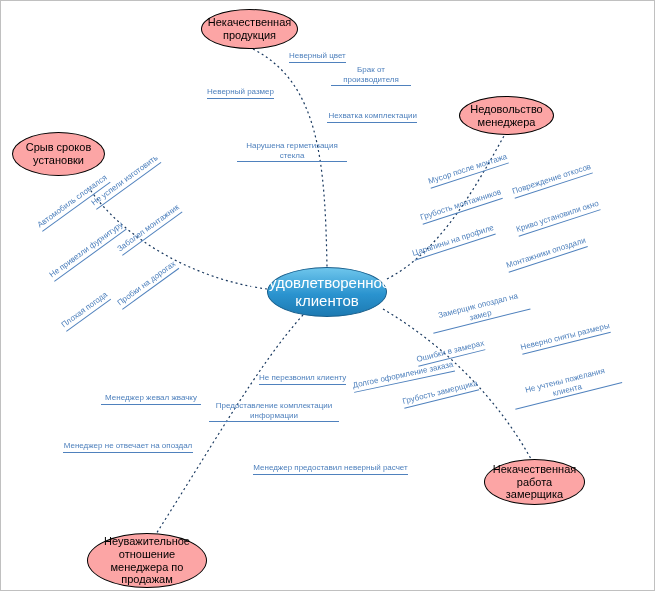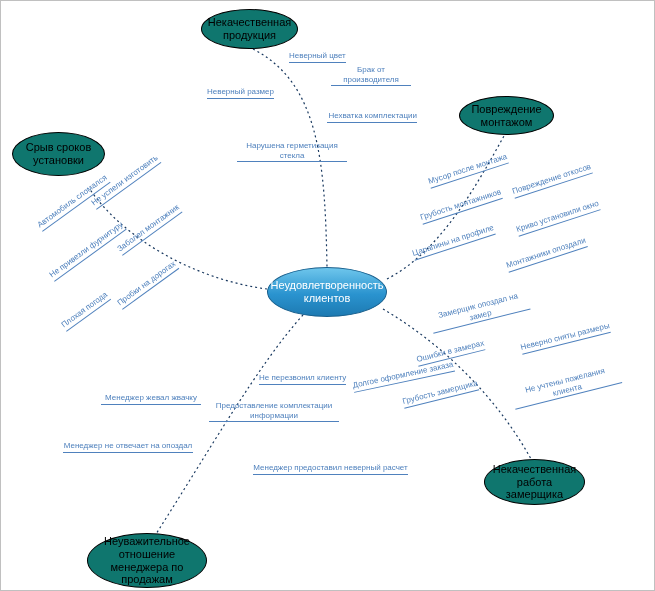--- a/index.html
+++ b/index.html
@@ -3,26 +3,26 @@
 <meta charset="utf-8">
 <style>
   html,body{margin:0;padding:0;background:#fff;font-family:"Liberation Sans",sans-serif;}
   #canvas{
     position:relative;width:655px;height:591px;background:#ffffff;
     border:1px solid #c0c0c0;box-sizing:border-box;overflow:hidden;
   }
   #connector-layer{position:absolute;left:0;top:0;width:655px;height:591px;}
   .node{
     position:absolute;border:1px solid #000;border-radius:50%;
-    background:#0f766e;color:#000;display:flex;align-items:center;justify-content:center;
+    background:#fca5a5;color:#000;display:flex;align-items:center;justify-content:center;
     text-align:center;font-size:11px;line-height:1.15;padding:3px 6px;box-sizing:border-box;
   }
   #center-node{
     position:absolute;border-radius:50%;display:flex;align-items:center;justify-content:center;
-    text-align:center;font-size:11px;line-height:1.2;color:#fff;padding:4px 8px;box-sizing:border-box;
+    text-align:center;font-size:15px;line-height:1.2;color:#fff;padding:4px 8px;box-sizing:border-box;
     background:linear-gradient(180deg,#6ec6ec 0%,#2a93cf 55%,#1d7ab2 100%);
     border:1px solid #175e8c;
   }
   .branch-label{
     position:absolute;font-size:8px;color:#4f81bd;line-height:1.2;
     border-bottom:1px solid #4f81bd;white-space:nowrap;text-align:center;
     transform-origin:left center;padding-bottom:1px;
   }
   .branch-label.wrap{white-space:normal;}
 </style>
@@ -65,21 +65,21 @@
       <span class="branch-label wrap" style="left: 252px; top: 462px; width: 155px;">Менеджер предоставил неверный расчет</span>
       <span class="branch-label wrap" style="left: 430px; top: 312px; width: 100px; transform: rotate(-14deg);">Замерщик опоздал на замер</span>
       <span class="branch-label" style="left: 520px; top: 342px; transform: rotate(-14deg);">Неверно сняты размеры</span>
       <span class="branch-label" style="left: 416px; top: 354px; transform: rotate(-14deg);">Ошибки в замерах</span>
       <span class="branch-label" style="left: 402px; top: 396px; transform: rotate(-14deg);">Грубость замерщика</span>
       <span class="branch-label wrap" style="left: 512px; top: 388px; width: 110px; transform: rotate(-14deg);">Не учтены пожелания клиента</span>
     </div>
 
   <div id="nodes-layer">
       <div class="node" style="left: 200px; top: 8px; width: 97px; height: 40px;">Некачественная продукция</div>
-      <div class="node" style="left: 458px; top: 95px; width: 95px; height: 39px;">Повреждение монтажом</div>
+      <div class="node" style="left: 458px; top: 95px; width: 95px; height: 39px;">Недовольство менеджера</div>
       <div class="node" style="left: 11px; top: 131px; width: 93px; height: 44px;">Срыв сроков установки</div>
       <div class="node" style="left: 483px; top: 458px; width: 101px; height: 46px;">Некачественная работа замерщика</div>
       <div class="node" style="left: 86px; top: 532px; width: 120px; height: 55px;">Неуважительное отношение менеджера по продажам</div>
     </div>
 
   <div id="center-node" style="left: 266px; top: 266px; width: 120px; height: 50px;">
     <span>Неудовлетворенность клиентов</span>
   </div>
 
 </div>

